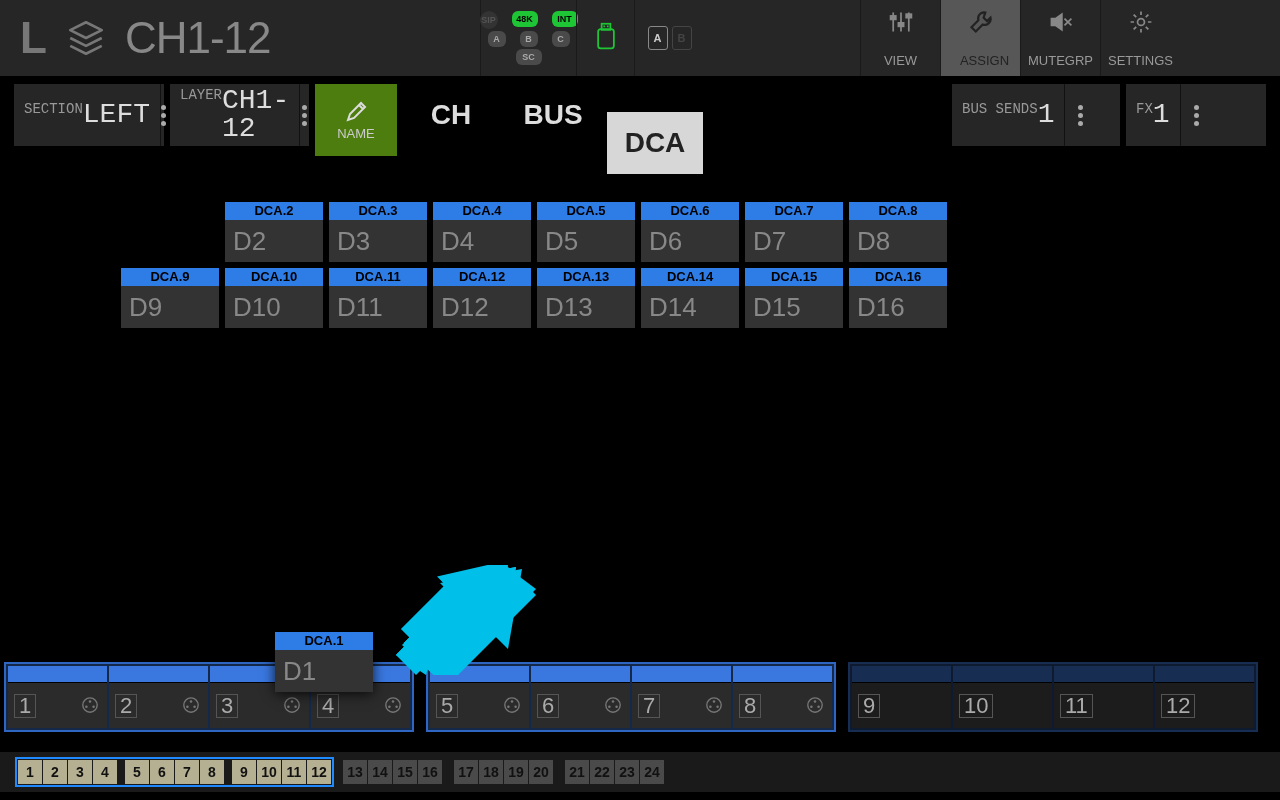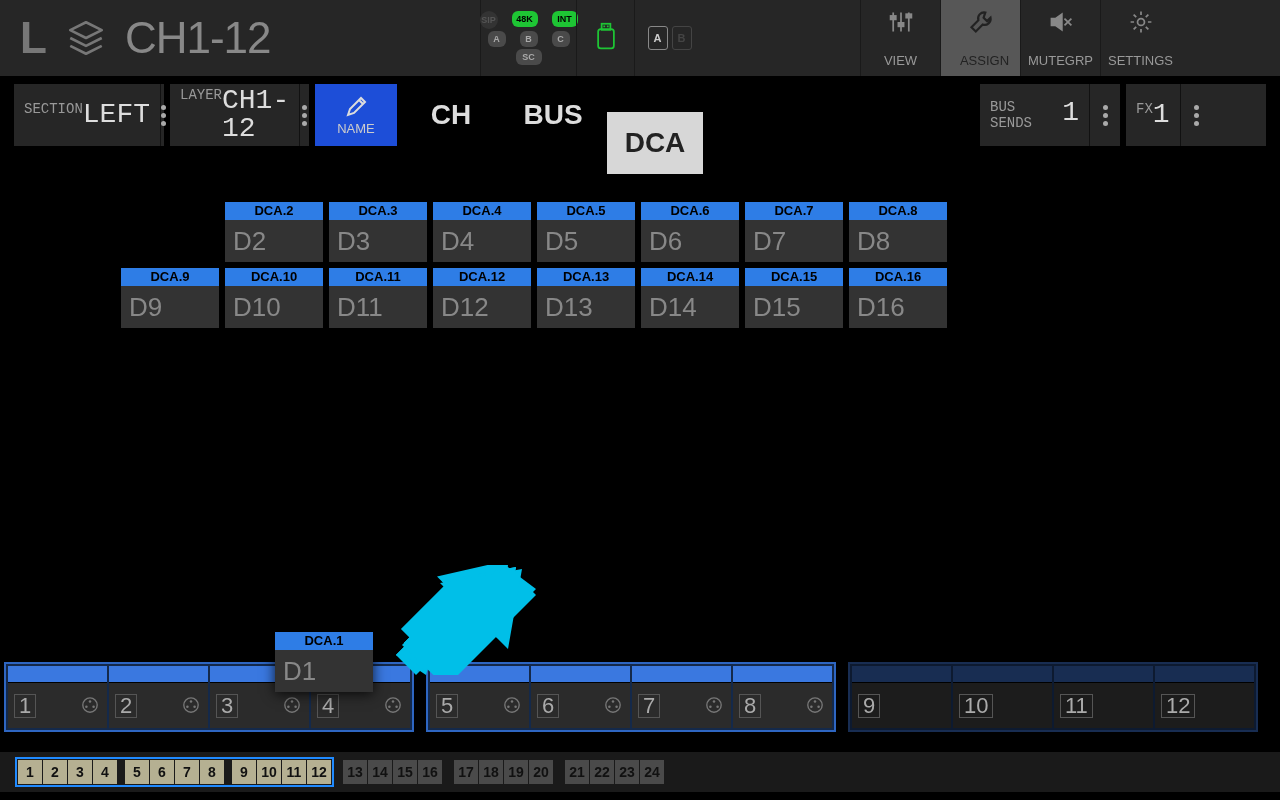--- a/index.html
+++ b/index.html
@@ -38,29 +38,29 @@
   .config { display:flex; gap:6px; padding:8px 14px; background:#000; height:80px; }
   .cfgbox { background:#262626; display:flex; align-items:center; height:62px; }
   .cfgbox .txt { padding:4px 10px; display:flex; justify-content:center;font-family:Liberation Mono, monospace; }
   .cfgbox .lbl { font-size:14px; color:#999; font-stretch:condensed; }
   .cfgbox .val { font-size:28px; color:#ddd; font-stretch:condensed; line-height:1; }
   .dots { width:32px; display:flex; align-items:center; justify-content:center; border-left:1px solid #111; height:100%; }
   .dotcol { display:flex; flex-direction:column; gap:3px; }
   .dotcol span { width:5px; height:5px; border-radius:50%; background:#aaa; }
   .section-box { width:150px; }
   .layer-box   { width:139px; }
-  .name-box    { width:82px; background:#1d4ed8; display:flex; flex-direction:column; align-items:center; justify-content:center; gap:2px; height:62px; }
+  .name-box    { width:82px; background:#4d7c0f; display:flex; flex-direction:column; align-items:center; justify-content:center; gap:2px; height:72px; }
   .name-box svg { width:24px; height:24px; }
   .name-box .nlbl { font-size:13px; font-stretch:condensed; color:#ccc; }
   
   .tab { width:96px; height:62px; display:flex; align-items:center; justify-content:center; font-size:28px; font-weight:600; font-stretch:condensed; }
   .tab.dark { background:#000; color:#ddd; border:1px solid #000; }
   .tab.light { background:#d7d7d7; color:#222;margin-top:28px; }
   
-  .bussends-box { width:140px;align-items:center; }
+  .bussends-box { width:168px;align-items:center; }
   .fx-box { width:140px; }
   
   
   .dca-area { padding-top: 46px; padding-left: 225px; }
   .dca-row { display:flex; gap:6px; margin-bottom:6px; }
   .dca-row.row2 { margin-left:-104px; }
   .dca-tile { width:98px; }
   .dca-head { background:#2e7de6; color:#000; font-size:13px; font-weight:700; text-align:center; font-stretch:condensed; height:18px; line-height:18px; }
   .dca-body { background:#333; color:#888; font-size:26px; font-stretch:condensed; padding:6px 8px; height:42px; line-height:30px; }
   

